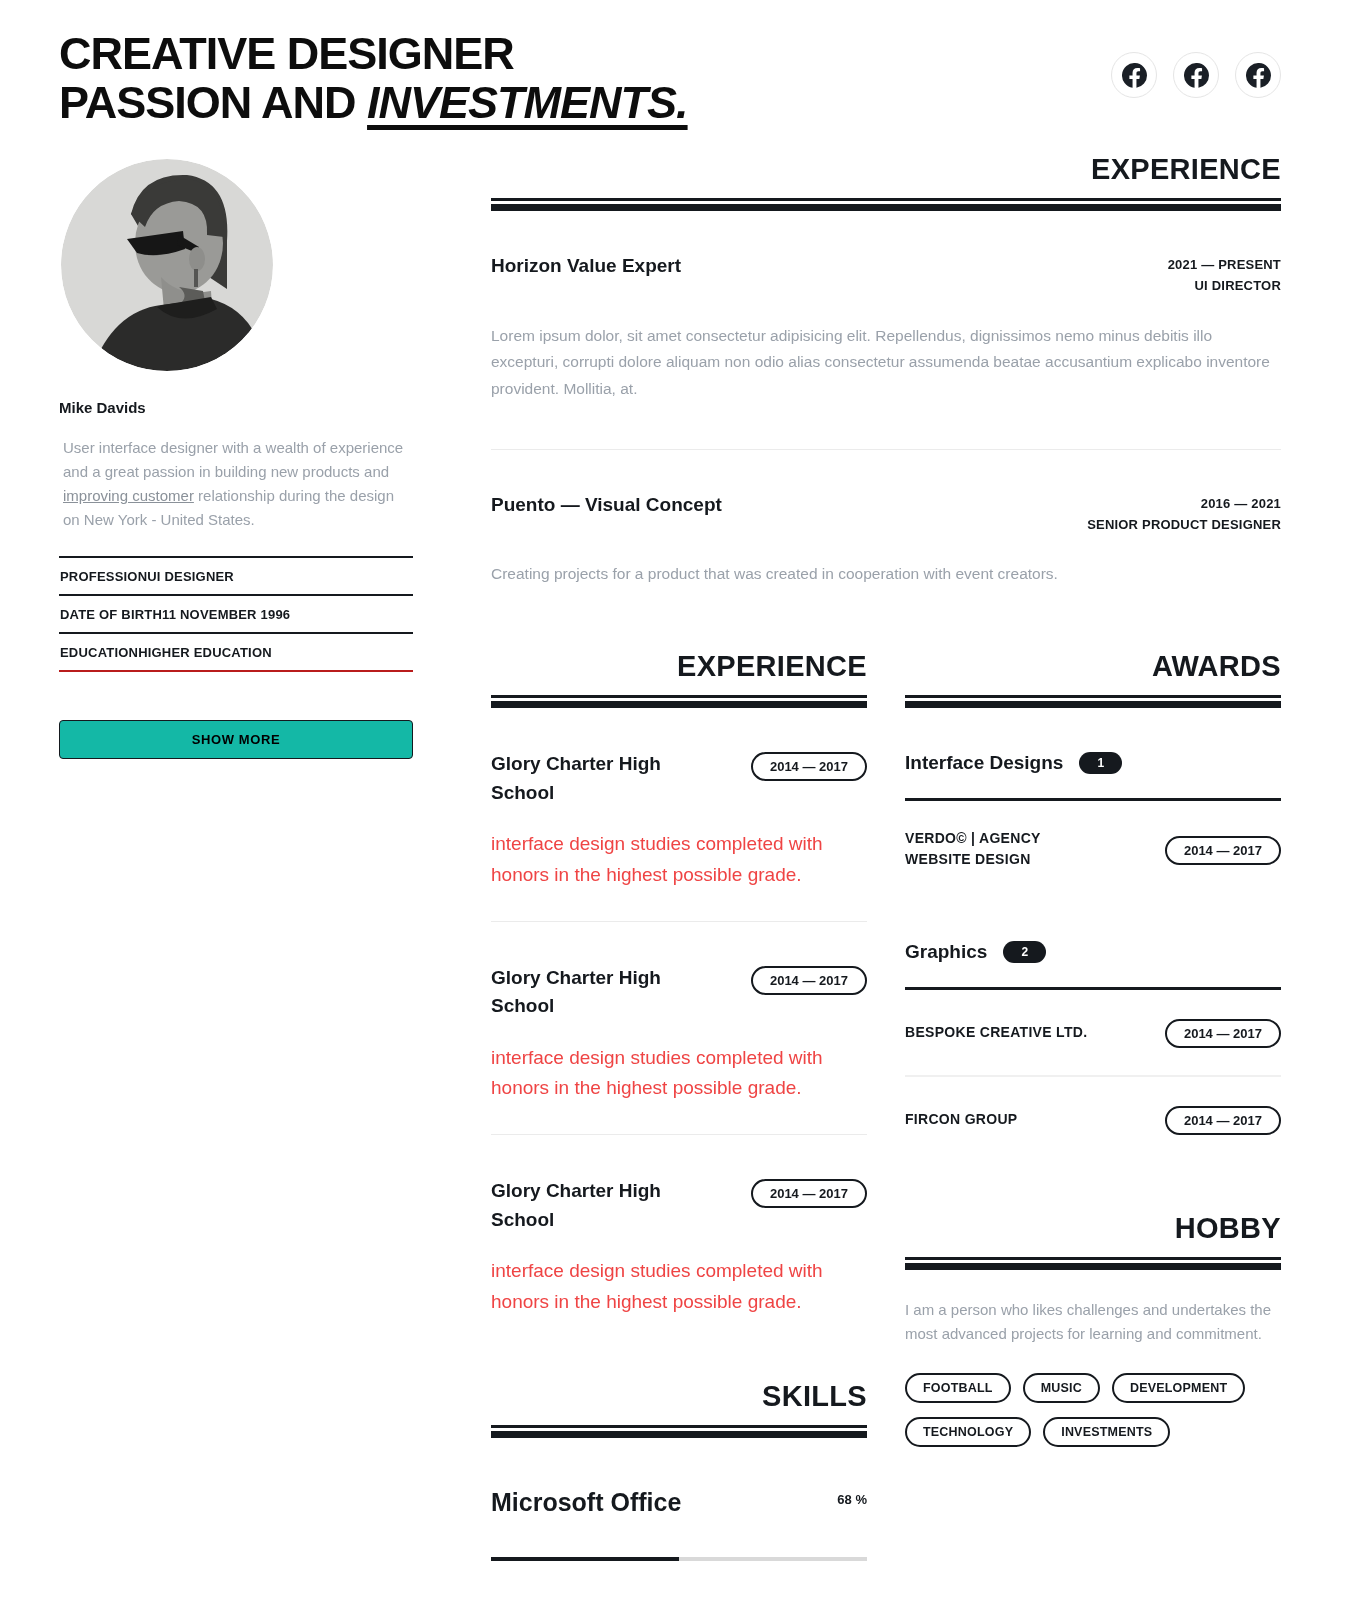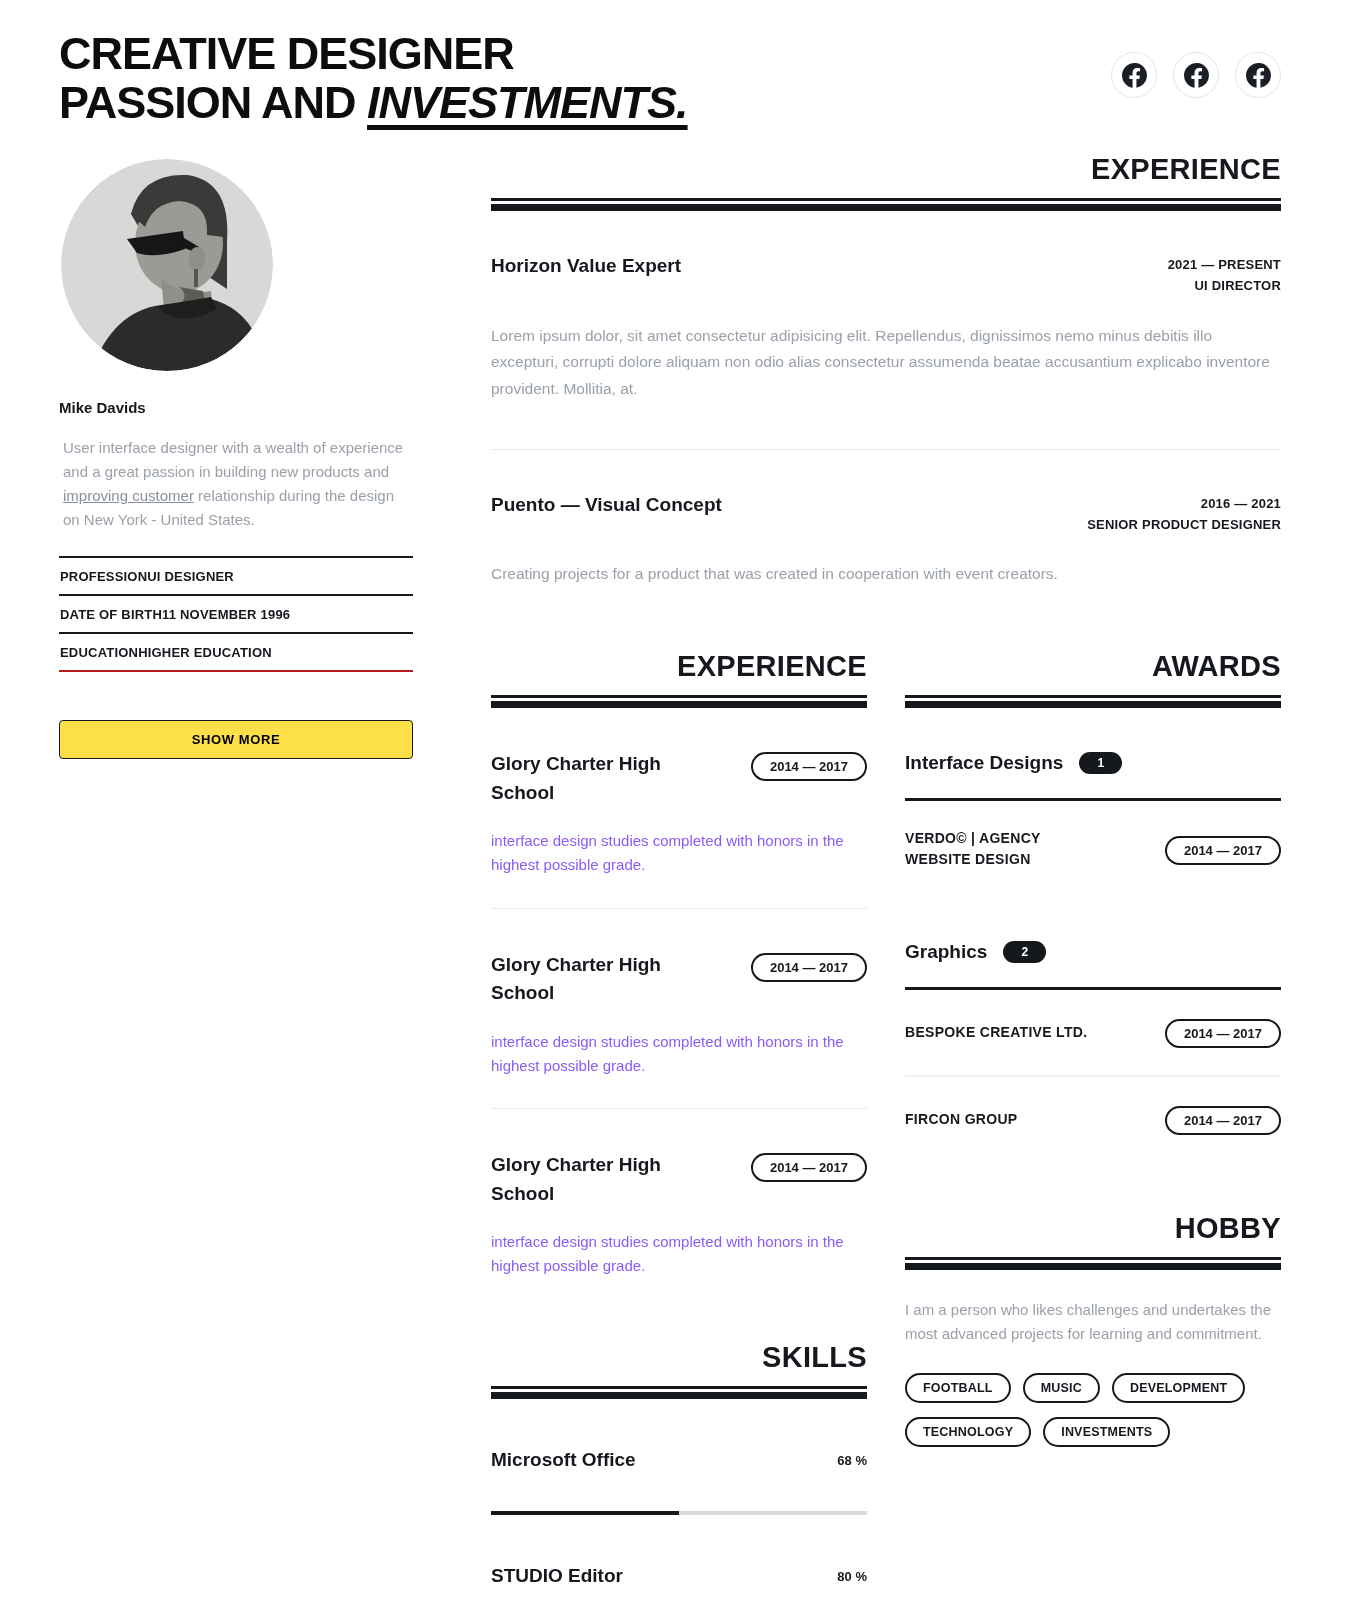--- a/index.html
+++ b/index.html
@@ -28,21 +28,21 @@
 
   
   .photo { width:212px; height:212px; margin:6px 0 0 2px; border-radius:50%; overflow:hidden; display:block; }
   .name { margin:28px 0 0; font-size:15px; font-weight:700; }
   .bio { margin:20px 4px 0; font-size:15px; line-height:1.6; color:#9aa1aa; }
   .bio a { color:#8a9199; text-decoration:underline; }
   .details { margin-top:24px; }
   .detail-row { display:flex; border-top:2px solid #15191e;
                 padding:11px 1px 10px; font-size:13px; font-weight:700; letter-spacing:.2px; }
   .detail-row:last-child { border-bottom:2px solid #b91c1c; }
-  .show-more { margin-top:48px; width:100%; background:#fde047; border:1px solid #15191e; border-radius:4px;
+  .show-more { margin-top:48px; width:100%; background:#14b8a6; border:1px solid #15191e; border-radius:4px;
                padding:11px 0; font-family:"Liberation Sans",sans-serif; font-size:13px; font-weight:700;
                letter-spacing:.6px; cursor:pointer; }
 
   
   h2 { margin:0 0 12px; font-size:29px; font-weight:800; text-align:right; letter-spacing:.3px; }
   .rule  { border-top:3px solid #15191e; }
   .rule2 { height:7px; background:#15191e; margin-top:3px; }
 
   
   .xp-entry { padding-top:44px; }
@@ -55,28 +55,28 @@
   
   .cols { display:flex; gap:38px; margin-top:62px; }
   .col { width:376px; flex:none; }
 
   
   .edu-entry { padding-top:42px; }
   .edu-head { display:flex; justify-content:space-between; align-items:flex-start; }
   .edu-title { font-size:19px; font-weight:700; line-height:1.5; white-space:pre-line; }
   .pill { border:2px solid #15191e; border-radius:18px; padding:5px 17px; font-size:13px; font-weight:700;
           white-space:nowrap; background:#fff; margin-top:2px; }
-  .edu-desc { margin:22px 0 0; font-size:15px; line-height:1.62; color:#8b5cf6; }
+  .edu-desc { margin:22px 0 0; font-size:19px; line-height:1.62; color:#ef4444; }
   .edu-div { border-top:1px solid #ebebeb; margin-top:30px; }
 
   
   .skills-section { margin-top:62px; }
   .skill { margin-top:50px; }
   .skill-head { display:flex; justify-content:space-between; align-items:flex-start; }
-  .skill-name { font-size:19px; font-weight:700; }
+  .skill-name { font-size:25px; font-weight:700; }
   .skill-pct { font-size:13px; font-weight:700; margin-top:4px; }
   .skill-bar { margin-top:40px; height:4px; background:#d9d9d9; }
   .skill-fill { height:100%; background:#15191e; }
 
   
   .award-group { padding-top:44px; }
   .ag-head { display:flex; align-items:center; }
   .ag-title { font-size:19px; font-weight:700; }
   .badge { background:#15191e; color:#fff; border-radius:14px; padding:4px 18px; font-size:12px;
            font-weight:700; margin-left:16px; }

